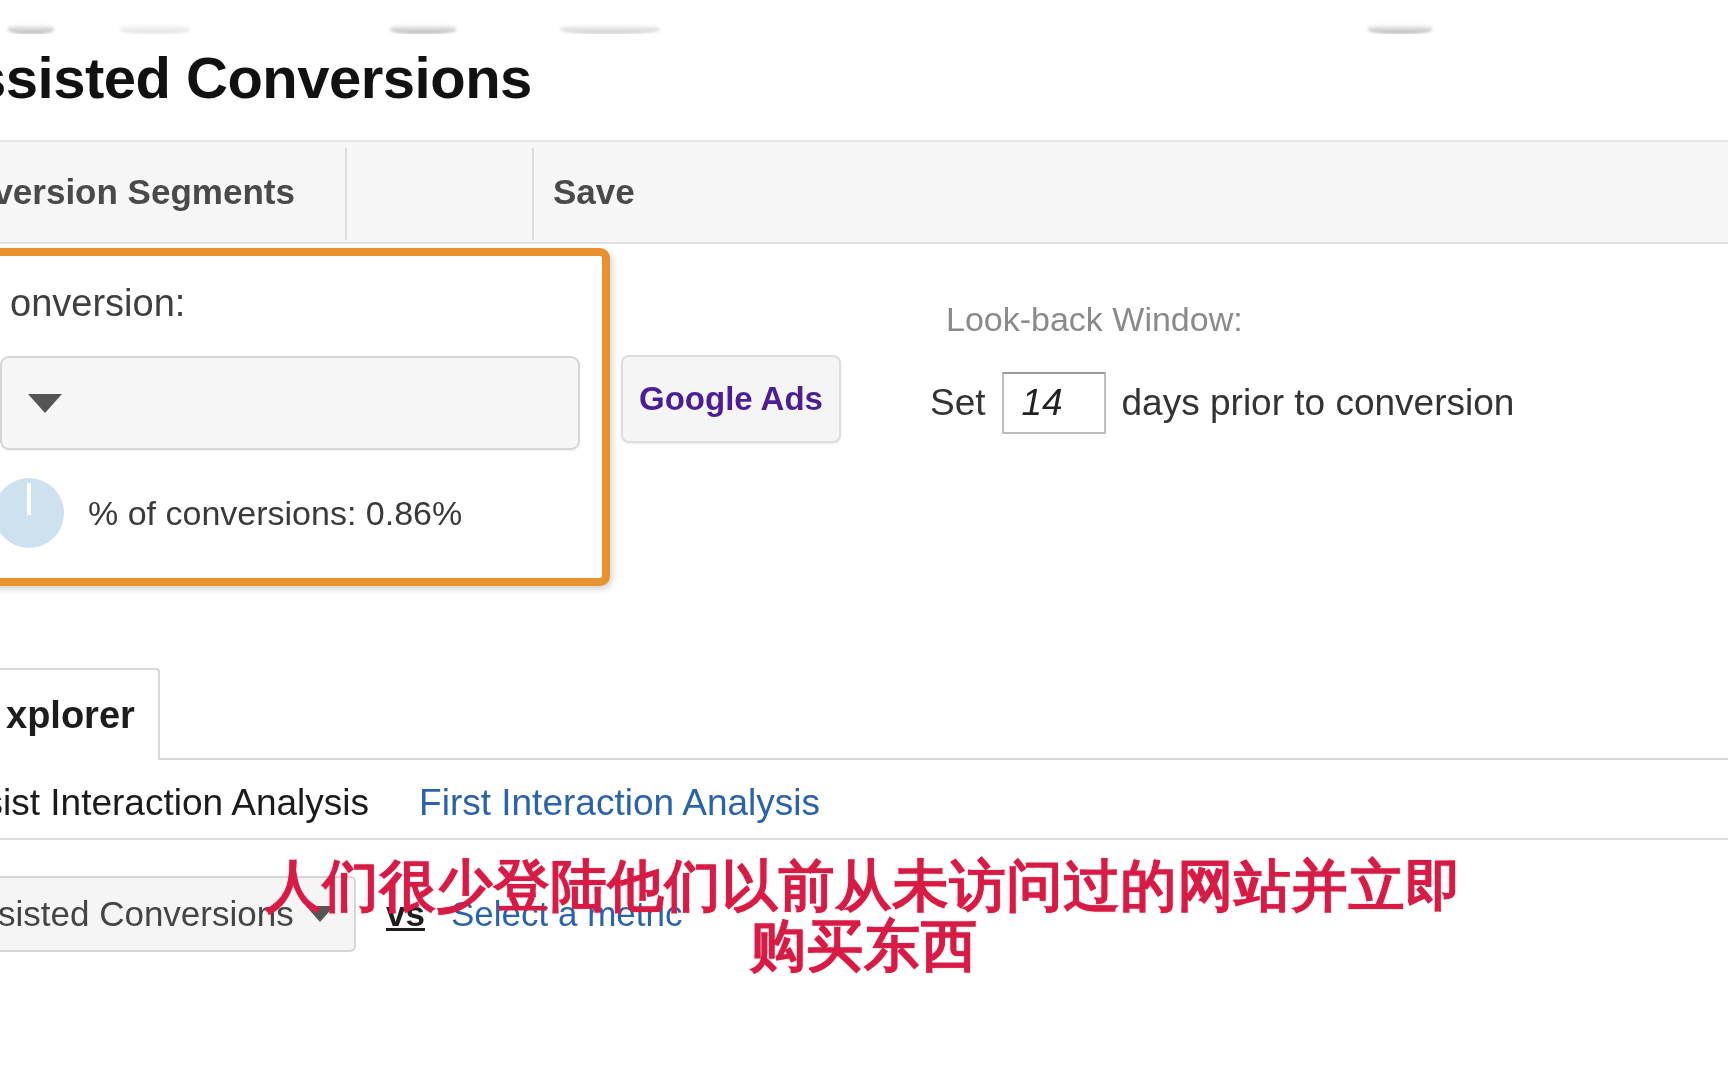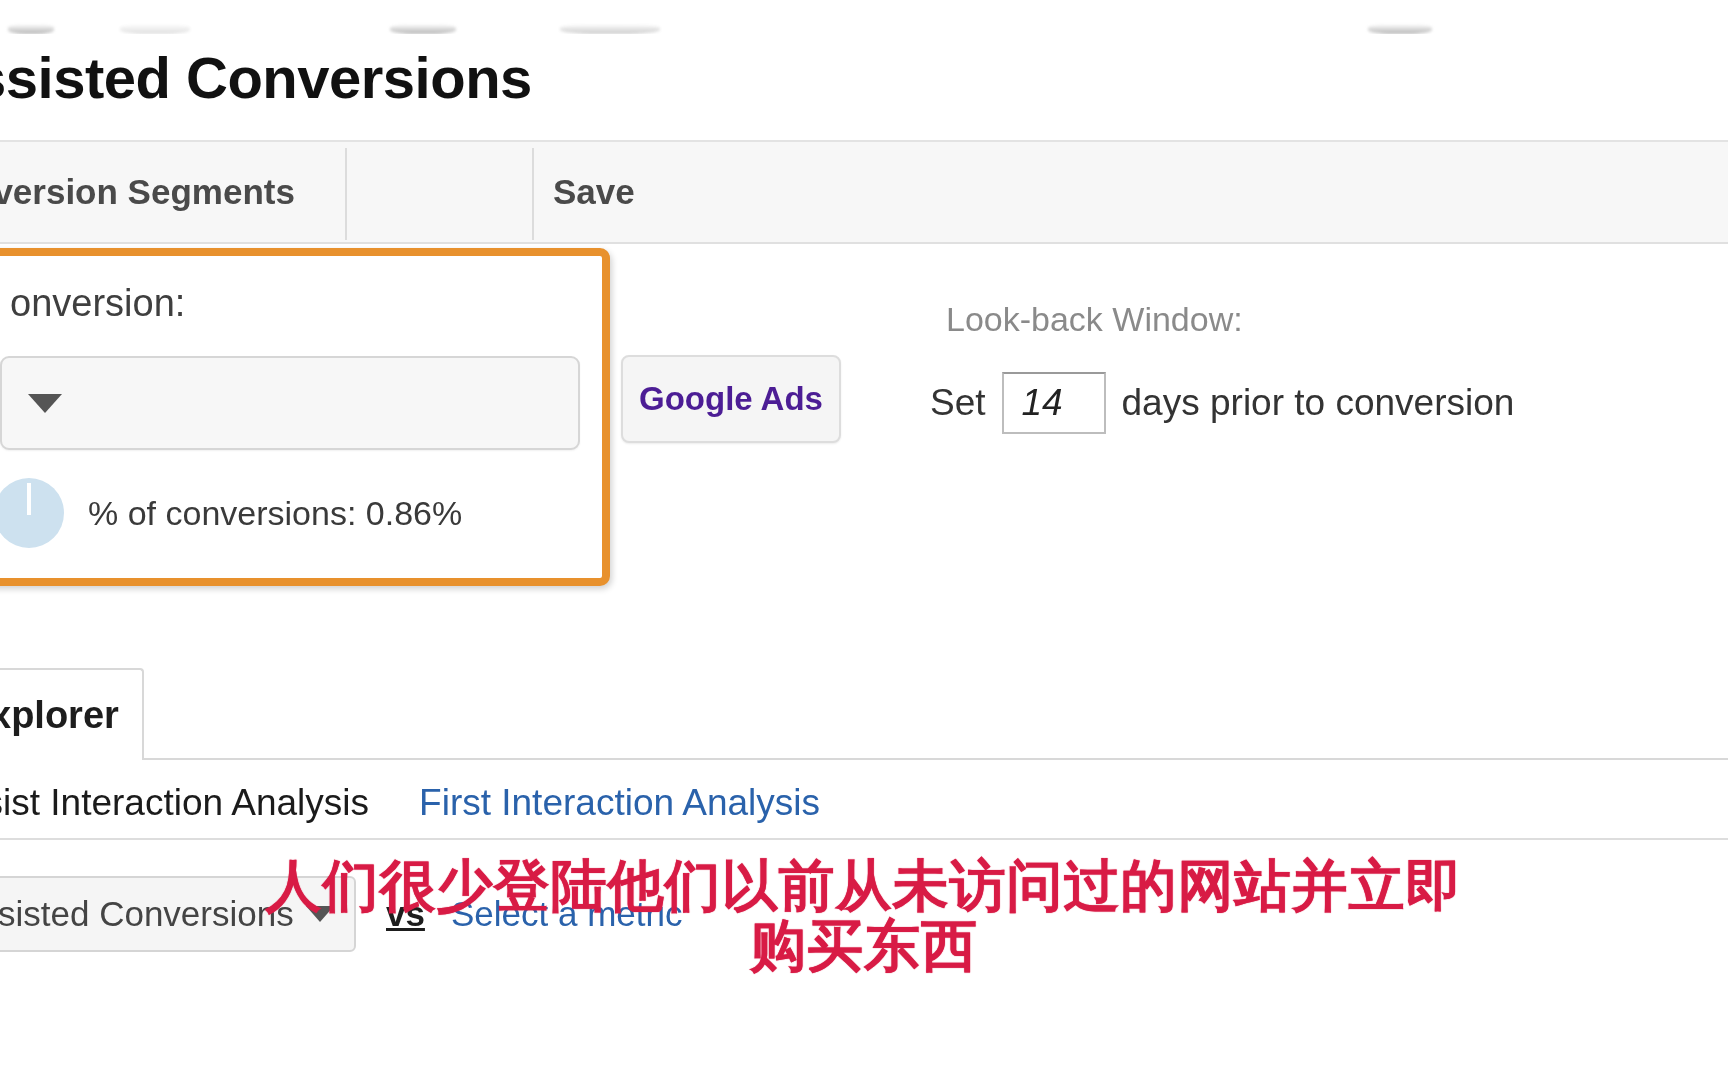--- a/index.html
+++ b/index.html
@@ -236,21 +236,21 @@
   .hl-stat-text {
     margin-left: 24px;
     font-size: 34px;
     color: #3a3a3a;
     white-space: nowrap;
   }
 
   
   .tabstrip {
     position: absolute;
-    left: 0;
+    left: 16px;
     top: 668px;
     width: 1372px;
     height: 96px;
   }
   .tab-active {
     position: absolute;
     left: -30px;
     top: 0;
     width: 174px;
     height: 92px;

